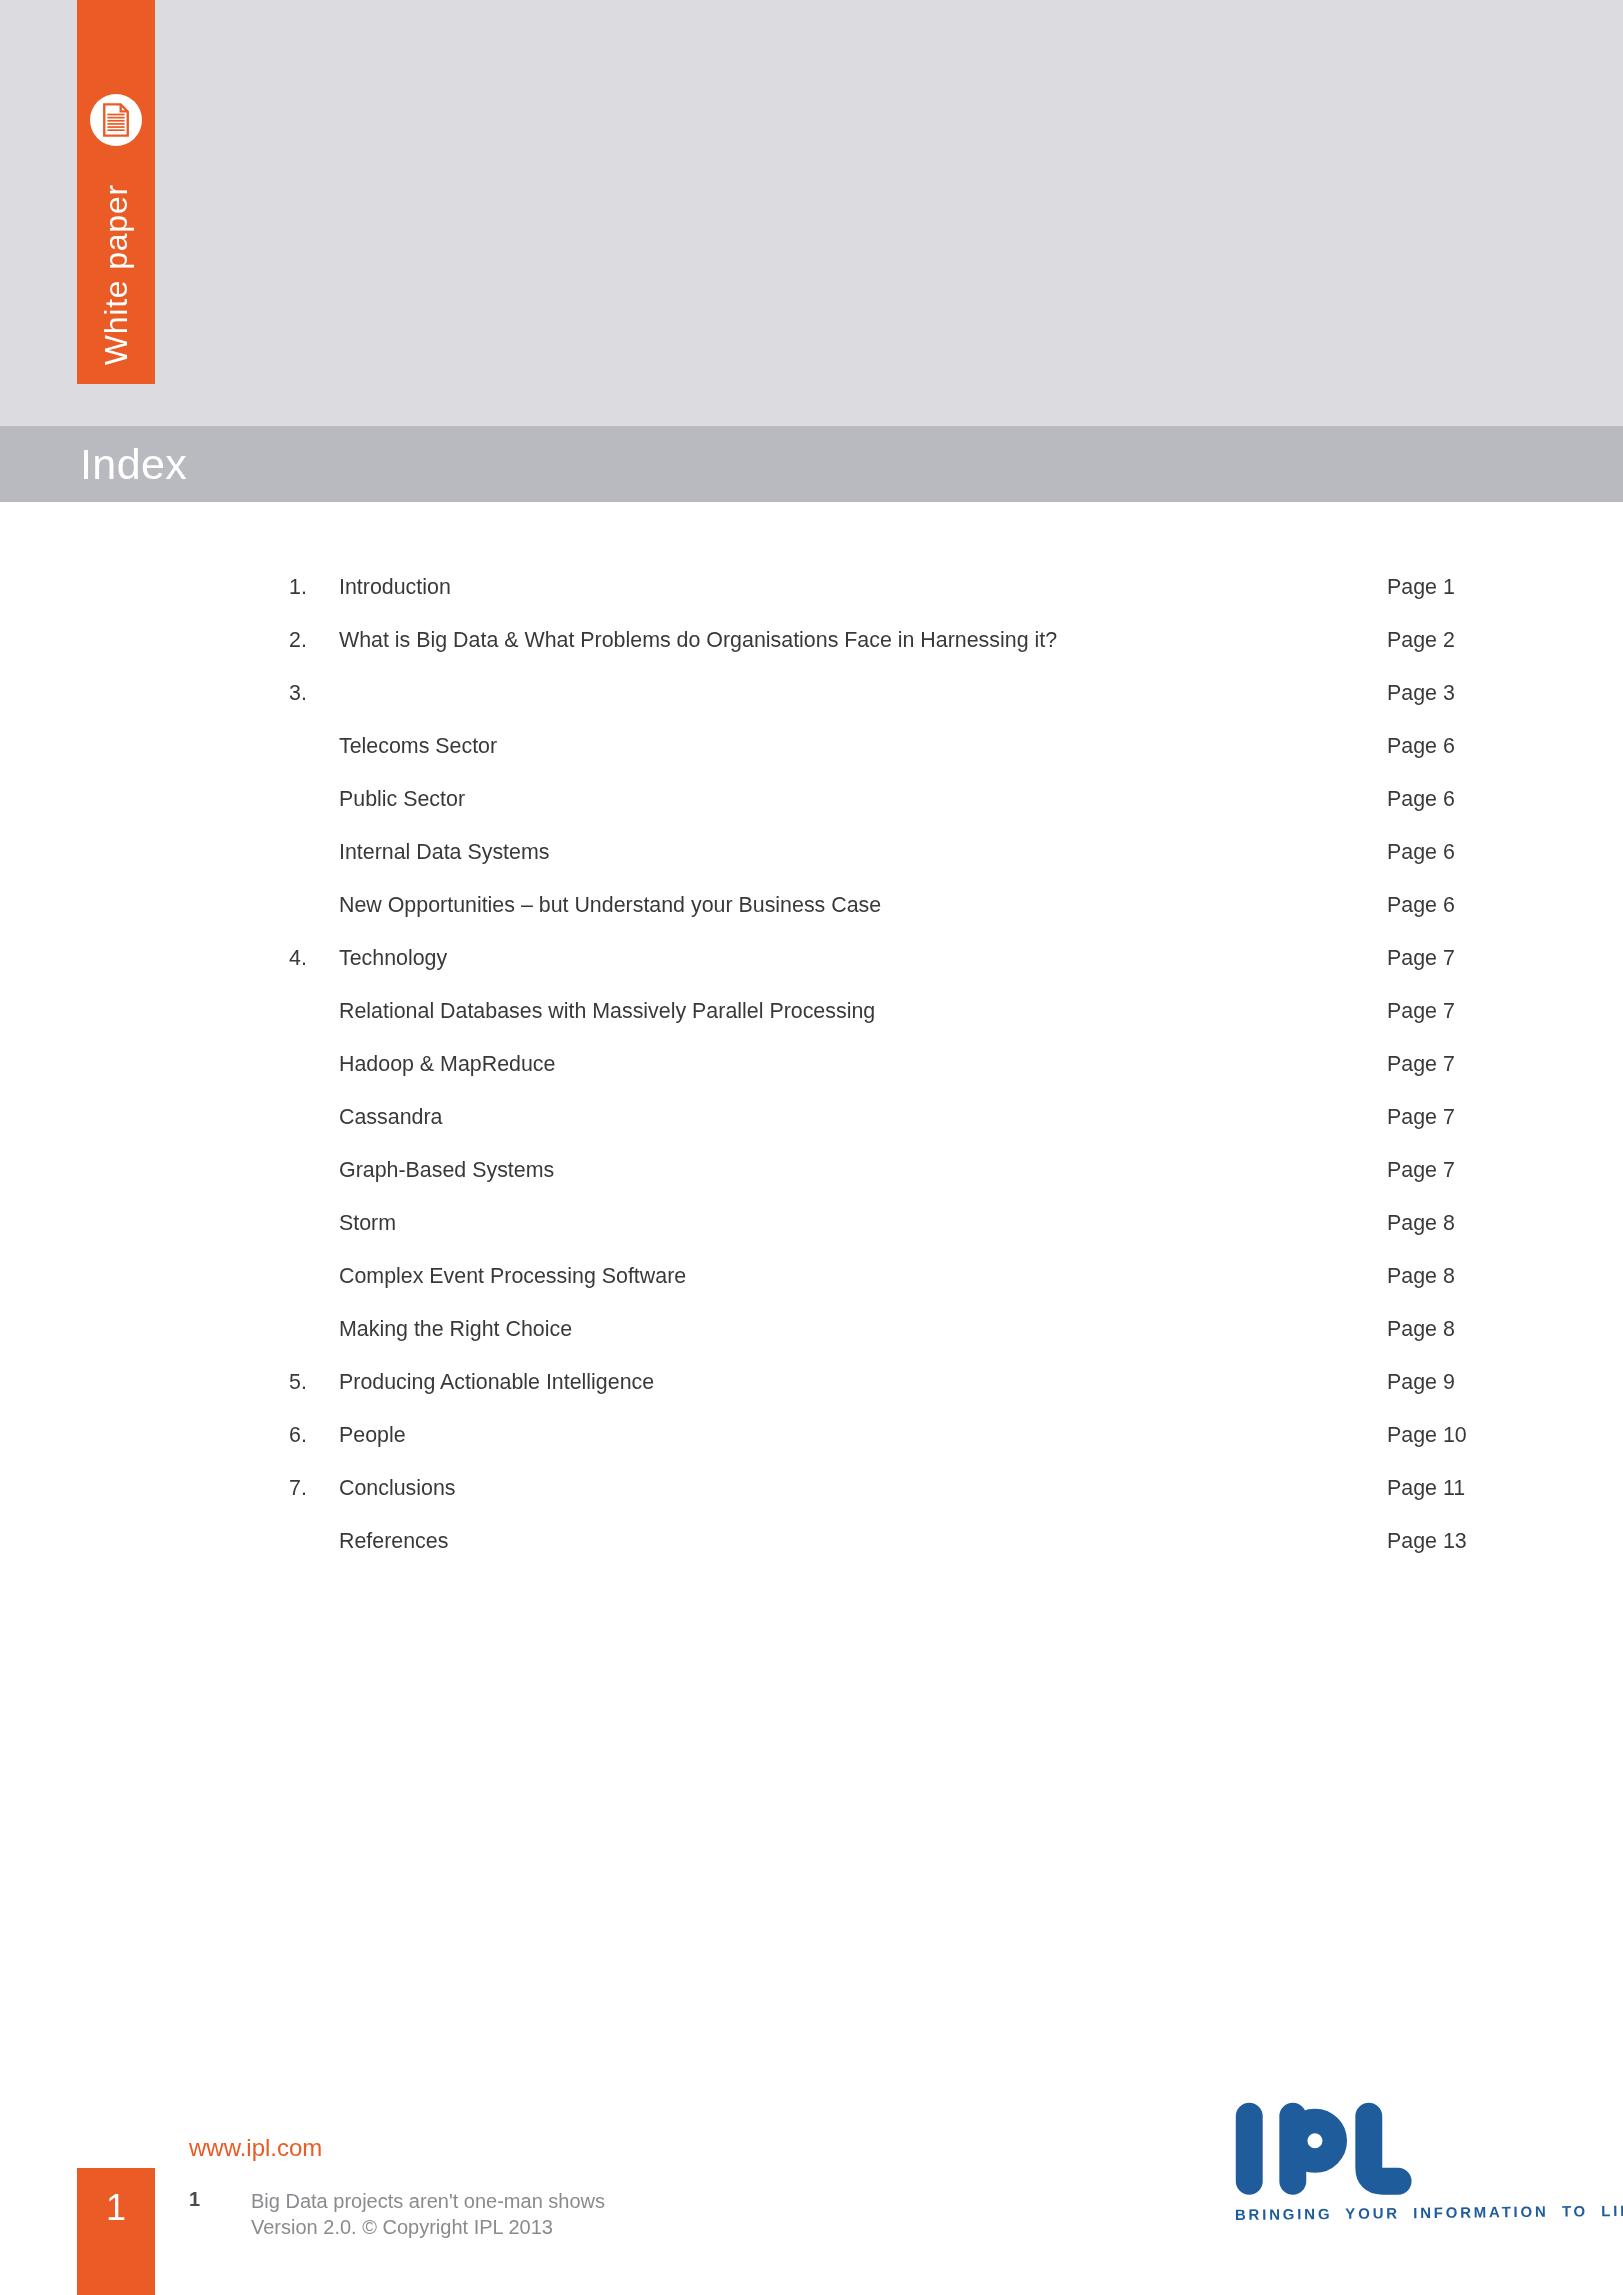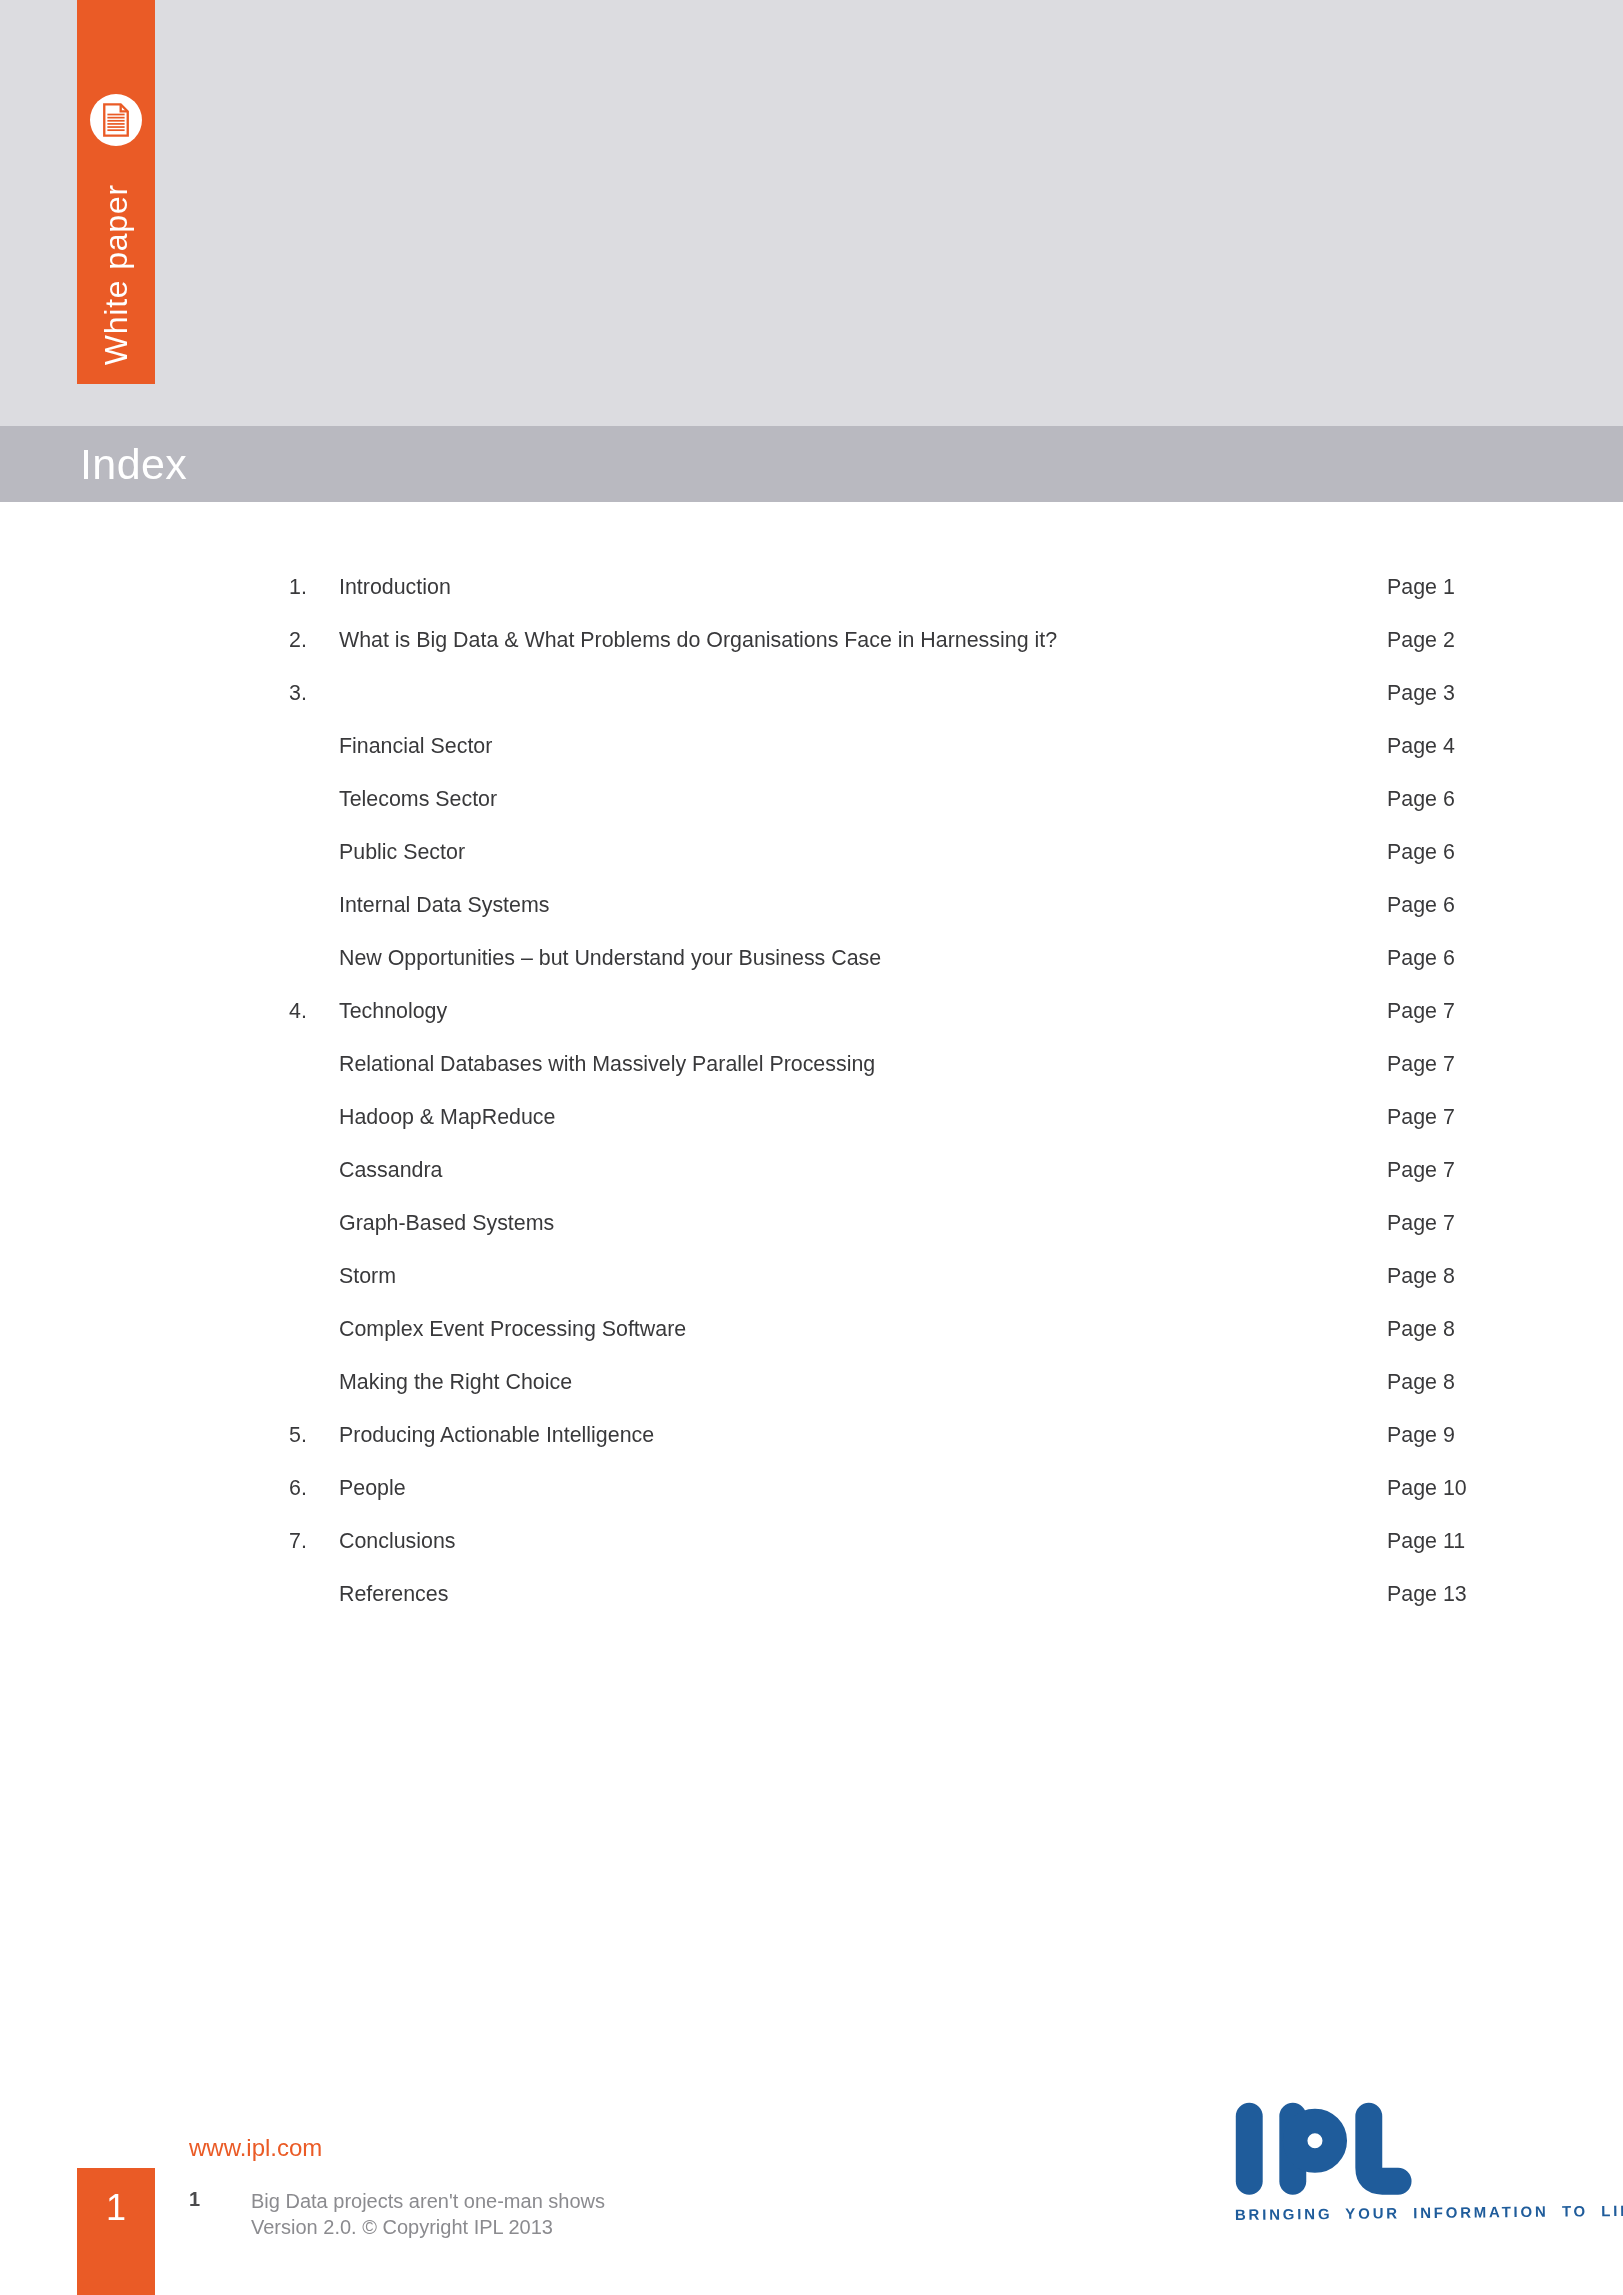--- a/index.html
+++ b/index.html
@@ -168,25 +168,20 @@
       <span class="toc-num">2.</span>
       <span class="toc-title">What is Big Data &amp; What Problems do Organisations Face in Harnessing it?</span>
       <span class="toc-page">Page 2</span>
     </div>
       <div class="toc-row">
       <span class="toc-num">3.</span>
       <span class="toc-page">Page 3</span>
     </div>
       <div class="toc-row">
       <span class="toc-num"></span>
-      <span class="toc-title">Financial Sector</span>
-      <span class="toc-page">Page 4</span>
-    </div>
-      <div class="toc-row">
-      <span class="toc-num"></span>
       <span class="toc-title">Telecoms Sector</span>
       <span class="toc-page">Page 6</span>
     </div>
       <div class="toc-row">
       <span class="toc-num"></span>
       <span class="toc-title">Public Sector</span>
       <span class="toc-page">Page 6</span>
     </div>
       <div class="toc-row">
       <span class="toc-num"></span>

